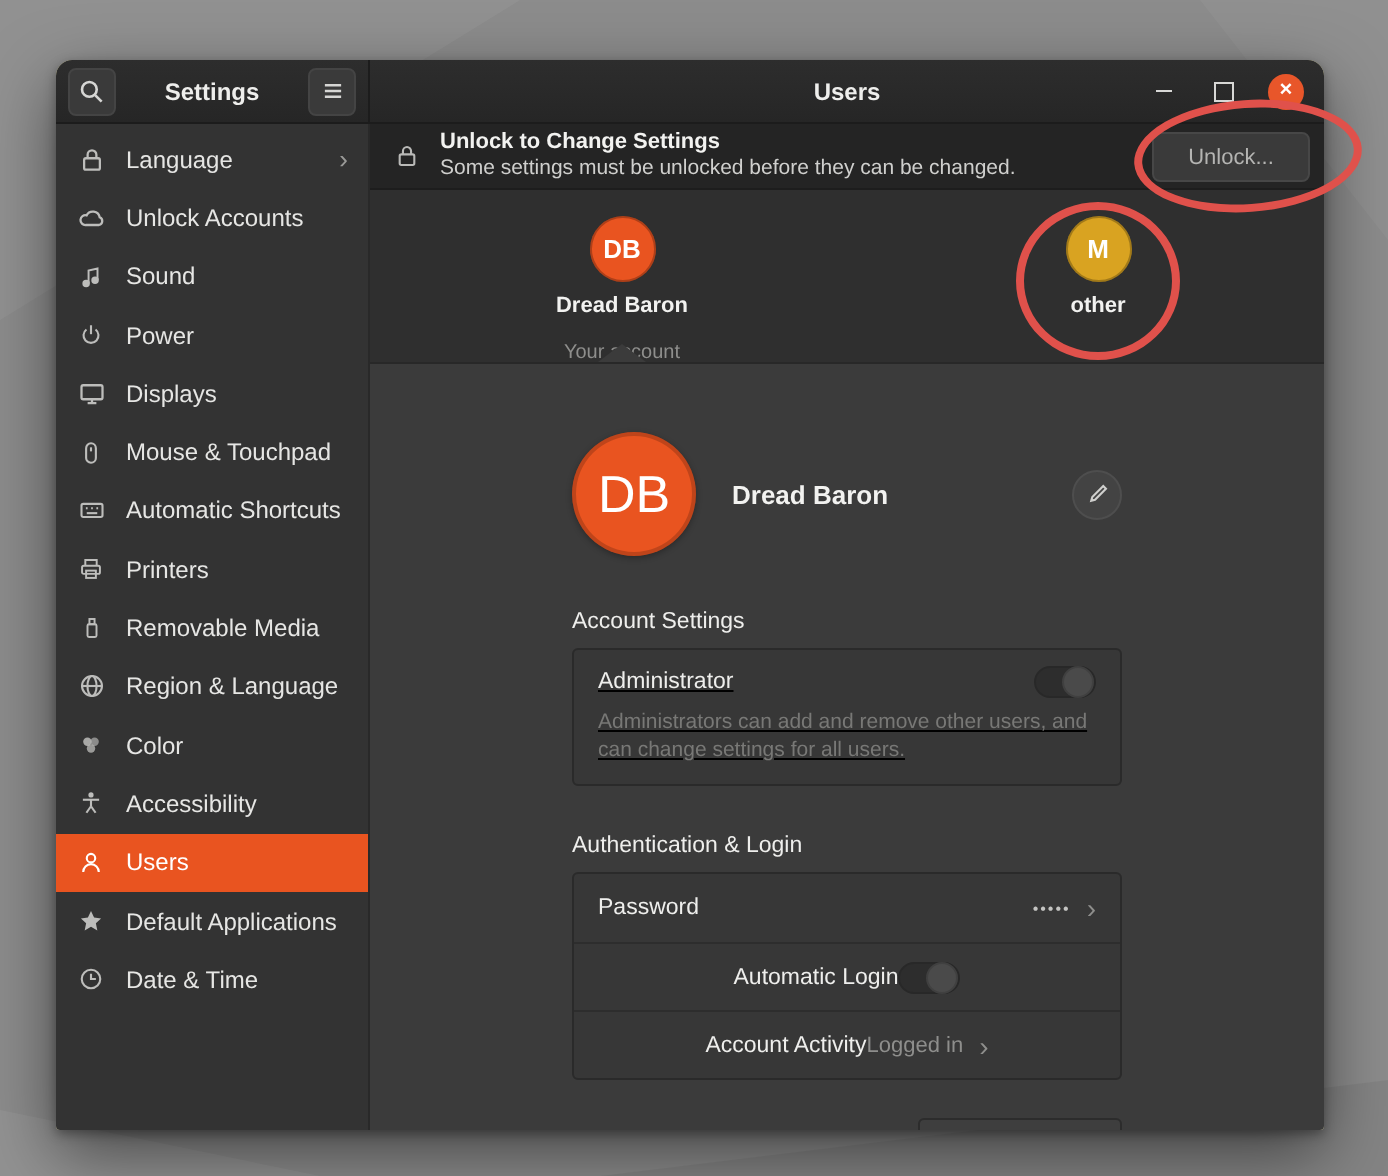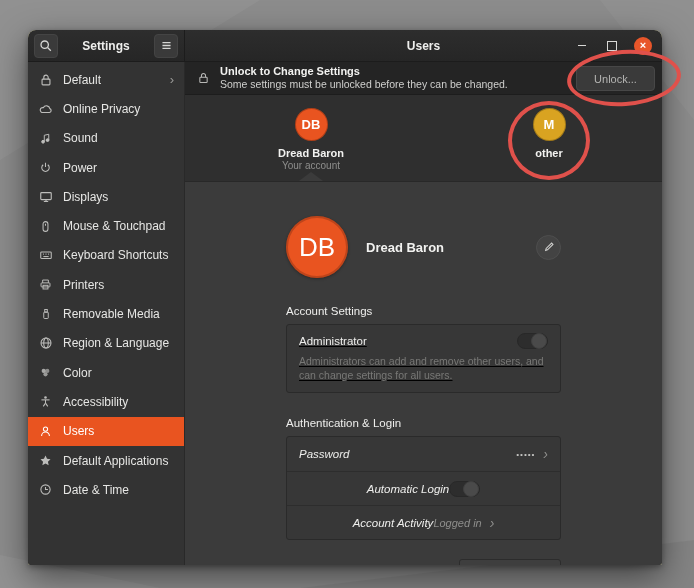--- a/index.html
+++ b/index.html
@@ -80,21 +80,21 @@
 
   .carousel { flex:0 0 87px; background:#2f2f2f; position:relative; border-bottom:1px solid #282828; }
   .caro-user { position:absolute; top:13px; width:120px; display:flex; flex-direction:column; align-items:center; }
   .caro-user.u1 { left:66px; }
   .caro-user.u2 { left:304px; }
   .caro-avatar {
     width:33px; height:33px; border-radius:50%; display:flex; align-items:center; justify-content:center;
     color:#fff; font-weight:bold; font-size:13px; box-shadow:inset 0 0 0 1px rgba(0,0,0,.25);
   }
   .caro-name { margin-top:6px; font-size:11px; font-weight:bold; color:#f2f2f0; }
-  .caro-sub { margin-top:1px; font-size:10px; color:#8e8e8c; }
+  .caro-sub { margin-top:12px; font-size:10px; color:#8e8e8c; }
   .caro-arrow {
     position:absolute; bottom:0; left:114px; width:0; height:0;
     border-left:12px solid transparent; border-right:12px solid transparent; border-bottom:9px solid #3b3b3b;
   }
 
   .panel { flex:1; display:flex; flex-direction:column; align-items:center; position:relative; }
   .panel-col { width:275px; display:flex; flex-direction:column; }
 
   .profile-row { margin-top:34px; display:flex; align-items:center; height:62px; }
   .big-avatar {
@@ -114,21 +114,21 @@
 
   .frame {
     margin-top:7px; background:#373737; border:1px solid #2a2a2a; border-radius:3px; overflow:hidden;
   }
   .admin-block { padding:8px 12px 10px;text-decoration:underline; }
   .admin-row { display:flex; align-items:center; justify-content:space-between; }
   .dim { color:#8a8a88; }
   .row-label { font-size:11.5px; color:#eeeeec; }
   .admin-desc { margin-top:5px; font-size:10.5px; line-height:1.35; color:#787876; }
 
-  .auth-row { height:34px; display:flex; align-items:center; justify-content:space-between; padding:0 12px;font-style:italic; }
+  .auth-row { height:34px; display:flex; align-items:center; justify-content:space-between; padding:0 12px; }
   .auth-row + .auth-row { border-top:1px solid #2d2d2d;justify-content:center; }
   .row-value { display:flex; align-items:center; gap:8px; font-size:11px; color:#8e8e8c; }
   .dots { font-size:8px; letter-spacing:1px; color:#c4c4c2; }
   .chev { color:#8e8e8c; font-size:14px; line-height:1; }
 
   .toggle { width:31px; height:16px; border-radius:9px; background:#2c2c2c; border:1px solid #262626; position:relative; opacity:.85; }
   .toggle .knob { position:absolute; right:0; top:-1px; width:16px; height:16px; border-radius:50%; background:#4e4e4e; border:1px solid #424242; }
 
   .remove-row { margin-top:19px; display:flex; justify-content:flex-end; }
   .remove-btn {
@@ -188,31 +188,31 @@
 
     <div class="sidebar">
 
       <div class="side-item">
         <span class="sicon">
             <svg width="14" height="14" viewBox="0 0 16 16" fill="none" stroke="currentColor" stroke-width="1.3">
               <rect x="3.5" y="7" width="9" height="6.5" rx="1"></rect>
               <path d="M5.5 7 V5 a2.5 2.5 0 0 1 5 0 V7"></path>
             </svg>
           </span>
-        <span class="slabel">Default</span>
+        <span class="slabel">Language</span>
         <span class="schev">›</span>
       </div>
 
       <div class="side-item">
         <span class="sicon">
             <svg width="14" height="14" viewBox="0 0 16 16" fill="none" stroke="currentColor" stroke-width="1.3">
               <path d="M4.5 12 a2.8 2.8 0 1 1 .4-5.5 A4 4 0 0 1 12.4 7.6 a2.3 2.3 0 0 1 -.4 4.4 Z"></path>
             </svg>
           </span>
-        <span class="slabel">Online Privacy</span>
+        <span class="slabel">Unlock Accounts</span>
       </div>
 
 
       <div class="side-item">
         <span class="sicon">
             <svg width="13" height="13" viewBox="0 0 16 16" fill="currentColor" stroke="currentColor" stroke-width="1.2">
               <path d="M6.5 12 V4 l5.5 -1.2 V10" fill="none"></path>
               <circle cx="5" cy="12" r="1.7"></circle>
               <circle cx="10.5" cy="10" r="1.7"></circle>
             </svg>
@@ -254,21 +254,21 @@
       <div class="side-item">
         <span class="sicon">
             <svg width="14" height="14" viewBox="0 0 16 16" fill="none" stroke="currentColor" stroke-width="1.2">
               <rect x="2" y="4.5" width="12" height="7.5" rx="1"></rect>
               <line x1="4.5" y1="7" x2="5.5" y2="7"></line>
               <line x1="7.5" y1="7" x2="8.5" y2="7"></line>
               <line x1="10.5" y1="7" x2="11.5" y2="7"></line>
               <line x1="5" y1="9.8" x2="11" y2="9.8"></line>
             </svg>
           </span>
-        <span class="slabel">Keyboard Shortcuts</span>
+        <span class="slabel">Automatic Shortcuts</span>
       </div>
 
       <div class="side-item">
         <span class="sicon">
             <svg width="13" height="13" viewBox="0 0 16 16" fill="none" stroke="currentColor" stroke-width="1.2">
               <path d="M4.5 6 V2.5 h7 V6"></path>
               <rect x="2.5" y="6" width="11" height="5" rx="1"></rect>
               <rect x="5" y="9" width="6" height="4.5"></rect>
             </svg>
           </span>

